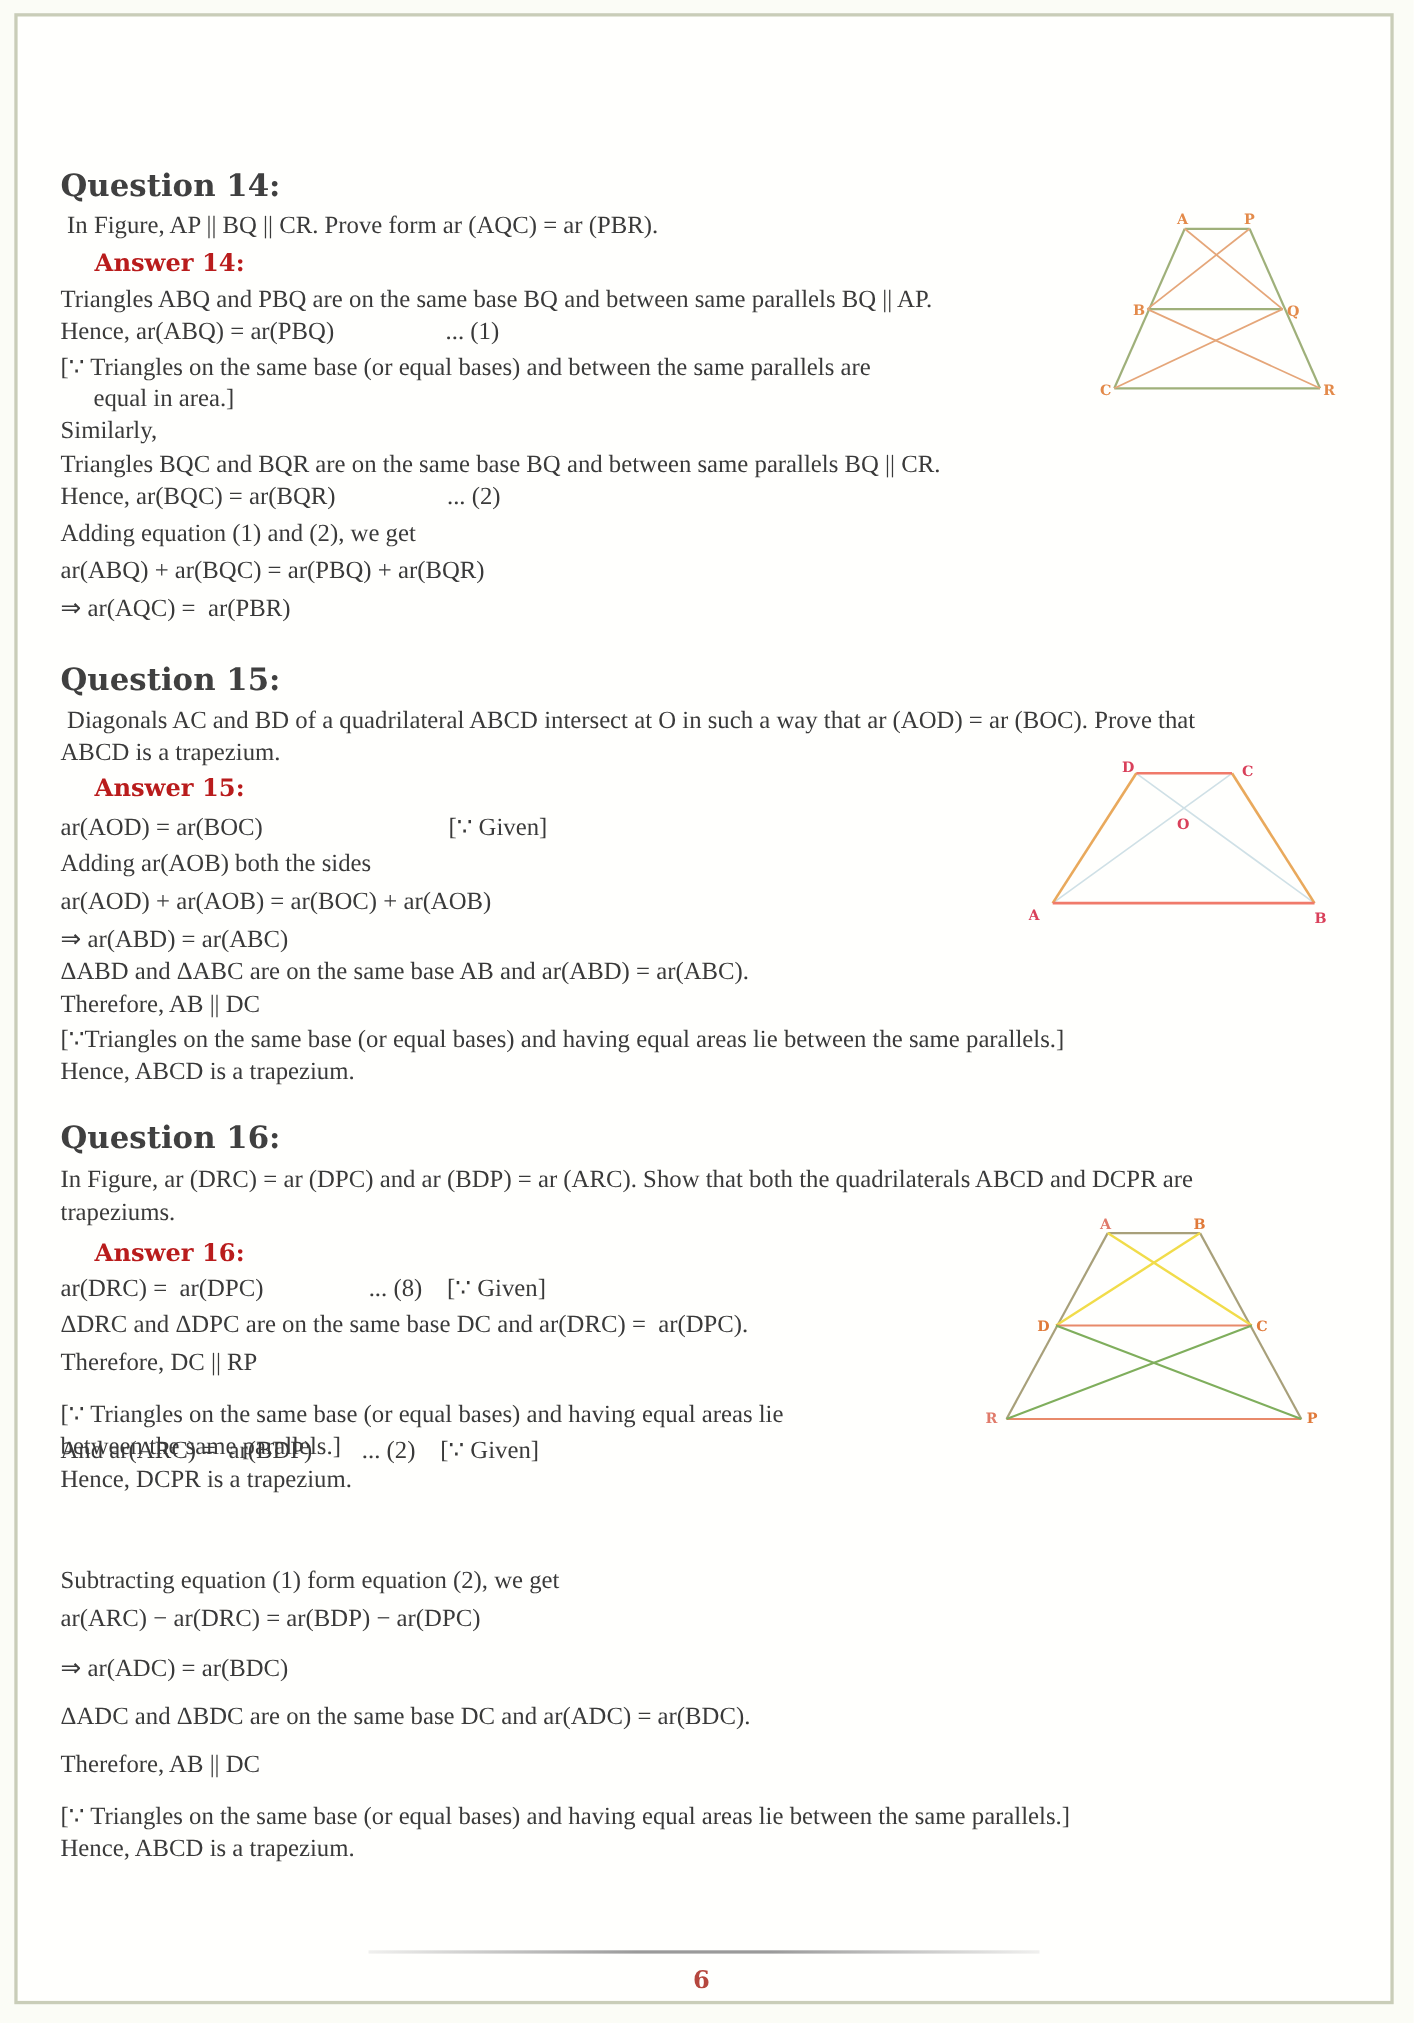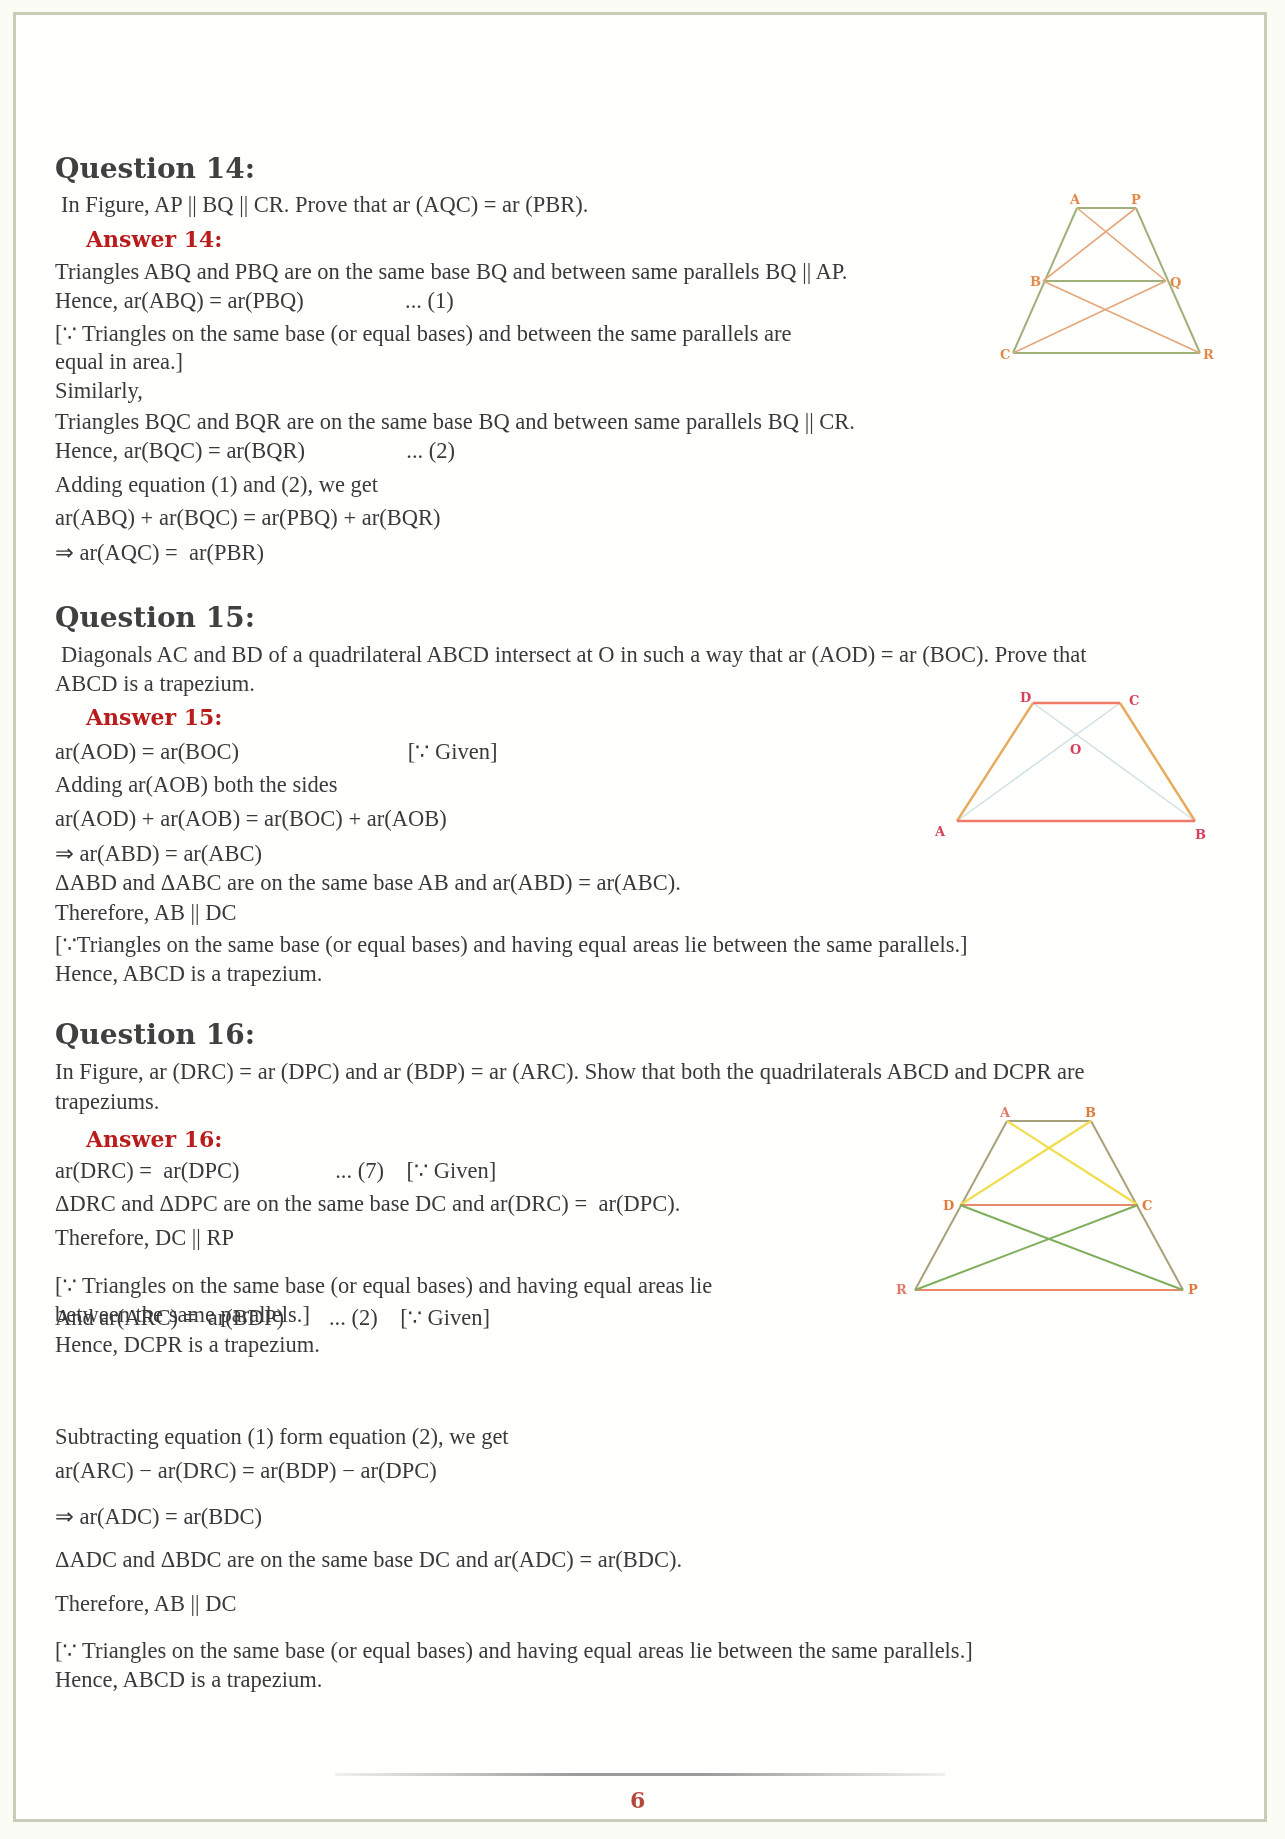--- a/index.html
+++ b/index.html
@@ -36,26 +36,26 @@
   }
 </style>
 </head>
 <body>
 
 <div class="frame"></div>
 
 <div class="content">
 
   <div class="q-title" style="top:152px;">Question 14:</div>
-  <div class="line" style="left:61px;top:192px;">In Figure, AP || BQ || CR. Prove that ar (AQC) = ar (PBR).</div>
+  <div class="line" style="left:61px;top:192px;">In Figure, AP || BQ || CR. Prove form ar (AQC) = ar (PBR).</div>
   <div class="a-title" style="top:226px;">Answer 14:</div>
   <div class="line" style="top:259px;">Triangles ABQ and PBQ are on the same base BQ and between same parallels BQ || AP.</div>
   <div class="line" style="top:288px;">Hence, ar(ABQ) = ar(PBQ)                  ... (1)</div>
   <div class="line" style="top:320px;">[∵ Triangles on the same base (or equal bases) and between the same parallels are</div>
-  <div class="line" style="top:349px;">equal in area.]</div>
+  <div class="line" style="top:349px;margin-left:30px;">equal in area.]</div>
   <div class="line" style="top:378px;">Similarly,</div>
   <div class="line" style="top:409px;">Triangles BQC and BQR are on the same base BQ and between same parallels BQ || CR.</div>
   <div class="line" style="top:438px;">Hence, ar(BQC) = ar(BQR)                  ... (2)</div>
   <div class="line" style="top:472px;">Adding equation (1) and (2), we get</div>
   <div class="line" style="top:505px;">ar(ABQ) + ar(BQC) = ar(PBQ) + ar(BQR)</div>
   <div class="line" style="top:539px;">⇒ ar(AQC) =  ar(PBR)</div>
 
   <svg class="fig" style="left:990px;top:185px;" width="240" height="185" viewBox="990 185 240 185">
     <g stroke="#9fb07a" stroke-width="2" fill="none">
       <line x1="1077" y1="208" x2="1136" y2="208"></line>
@@ -112,21 +112,21 @@
       <text x="1070" y="754">O</text>
       <text x="935" y="836">A</text>
       <text x="1195" y="839">B</text>
     </g>
   </svg>
 
   <div class="q-title" style="top:1018px;">Question 16:</div>
   <div class="line" style="top:1059px;">In Figure, ar (DRC) = ar (DPC) and ar (BDP) = ar (ARC). Show that both the quadrilaterals ABCD and DCPR are</div>
   <div class="line" style="top:1089px;">trapeziums.</div>
   <div class="a-title" style="top:1126px;">Answer 16:</div>
-  <div class="line" style="top:1157px;">ar(DRC) =  ar(DPC)                 ... (7)    [∵ Given]</div>
+  <div class="line" style="top:1157px;">ar(DRC) =  ar(DPC)                 ... (8)    [∵ Given]</div>
   <div class="line" style="top:1191px;">ΔDRC and ΔDPC are on the same base DC and ar(DRC) =  ar(DPC).</div>
   <div class="line" style="top:1225px;">Therefore, DC || RP</div>
   <div class="line" style="top:1272px;">[∵ Triangles on the same base (or equal bases) and having equal areas lie</div>
   <div class="line" style="top:1302px;">between the same parallels.]</div>
   <div class="line" style="top:1332px;">Hence, DCPR is a trapezium.</div>
   <div class="line" style="top:1304px;">And ar(ARC) =  ar(BDP)        ... (2)    [∵ Given]</div>
   <div class="line" style="top:1424px;">Subtracting equation (1) form equation (2), we get</div>
   <div class="line" style="top:1458px;">ar(ARC) − ar(DRC) = ar(BDP) − ar(DPC)</div>
   <div class="line" style="top:1503px;">⇒ ar(ADC) = ar(BDC)</div>
   <div class="line" style="top:1547px;">ΔADC and ΔBDC are on the same base DC and ar(ADC) = ar(BDC).</div>

